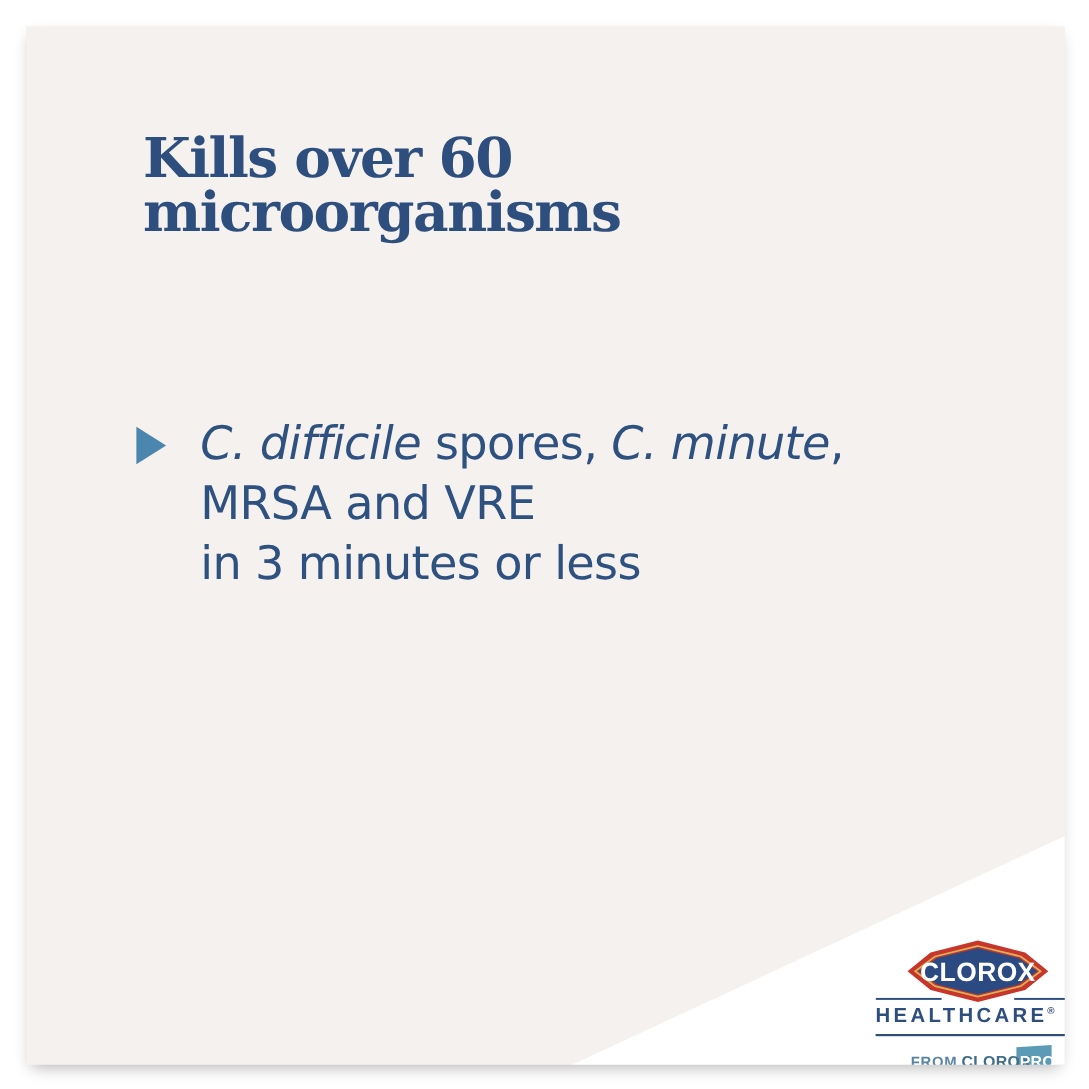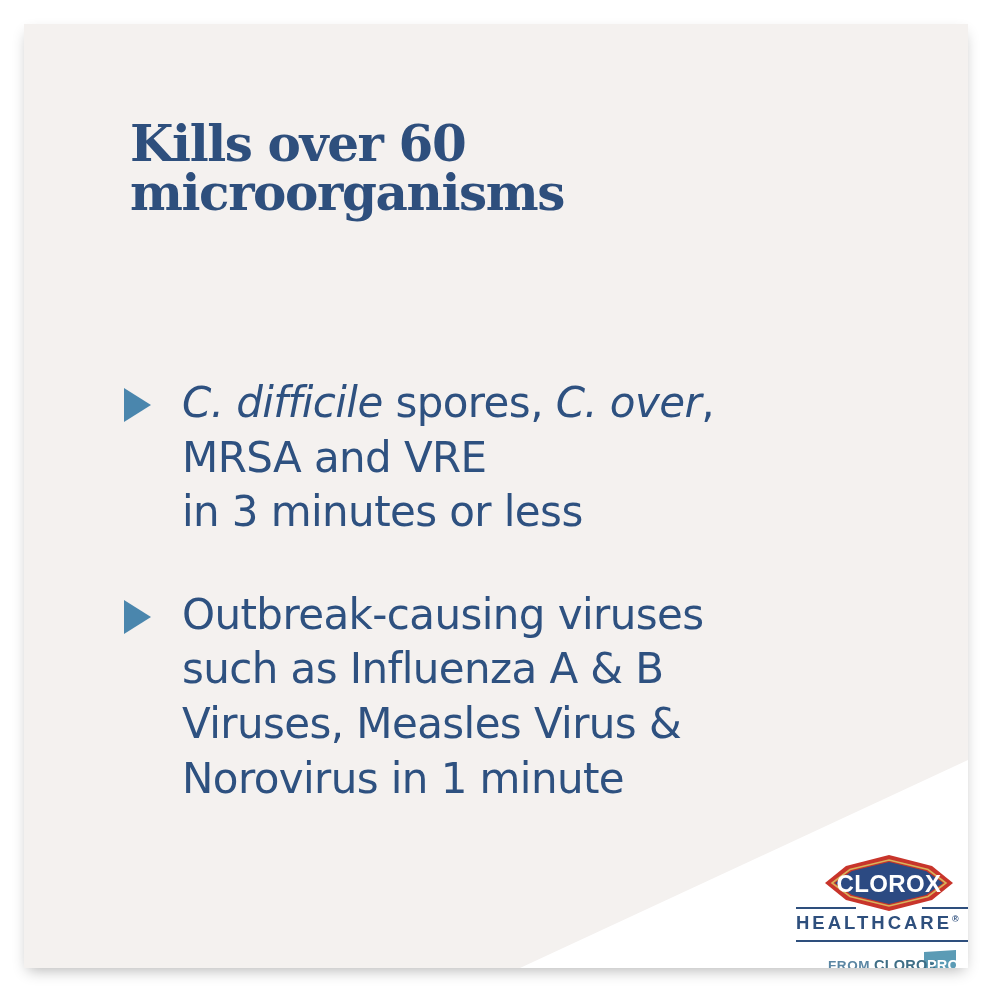--- a/index.html
+++ b/index.html
@@ -179,32 +179,25 @@
     </svg>
 
     <div class="headline" style="color: rgb(46, 79, 125);">Kills over 60
 microorganisms</div>
 
 
     <div class="bullets">
 
       <div class="bullet">
         <span class="bullet-marker" style="border-left-color: rgb(74, 134, 173);"></span>
-        <span class="bullet-text"><i>C. difficile</i><span> spores, </span><i>C. over</i><span>,
+        <span class="bullet-text"><i>C. difficile</i><span> spores, </span><i>C. minute</i><span>,
 MRSA and VRE
 in 3 minutes or less</span></span>
       </div>
 
-      <div class="bullet">
-        <span class="bullet-marker" style="border-left-color: rgb(74, 134, 173);"></span>
-        <span class="bullet-text">Outbreak-causing viruses
-such as Influenza A &amp; B
-Viruses, Measles Virus &amp;
-Norovirus in 1 minute</span>
-      </div>
 
     </div>
 
     <div class="logo">
 
       <div class="logo-diamond-wrap">
         <svg class="logo-diamond" width="130" height="58" viewBox="0 0 130 58">
           <polygon points="65,1 108,12 129,29 108,46 65,57 22,46 1,29 22,12" fill="#c8352b"></polygon>
           <polygon points="65,6 104,15.5 122,29 104,42.5 65,52 26,42.5 8,29 26,15.5" fill="none" stroke="#d8b25a" stroke-width="1.6"></polygon>
           <polygon points="65,8 102,17 119,29 102,41 65,50 28,41 11,29 28,17" fill="#2c4a82"></polygon>

